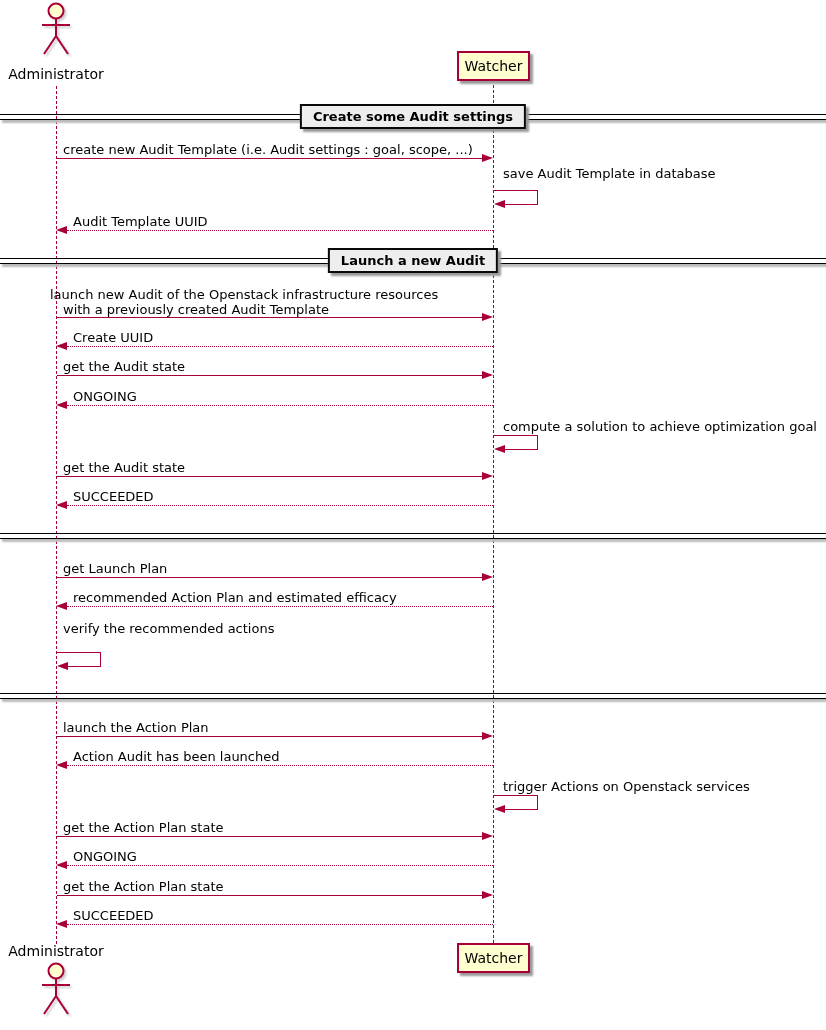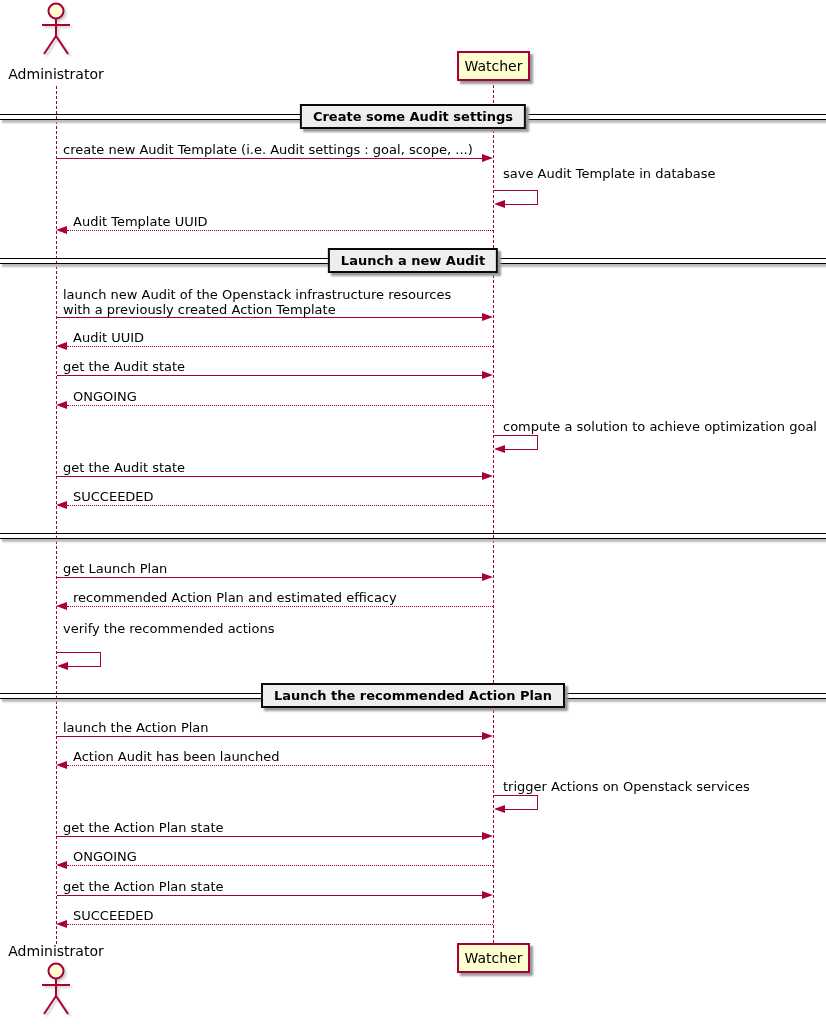--- a/index.html
+++ b/index.html
@@ -73,26 +73,26 @@
 
   <div class="lbl" style="left:73px;top:214px">Audit Template UUID</div>
   <div class="ln dotted" style="left:67px;top:230px;width:426px"></div>
   <div class="ah l" style="left:56px;top:226px"></div>
 
   <div class="divider-lines" style="top:258px"></div>
   <div class="divider-box" style="top:248px">
     <span>Launch a new Audit</span>
   </div>
 
-  <div class="lbl" style="left:63px;top:287px">launch new Audit of the Openstack infrastructure resources</div>
-  <div class="lbl" style="left:63px;top:302px">with a previously created Action Template</div>
+  <div class="lbl" style="left:50px;top:287px">launch new Audit of the Openstack infrastructure resources</div>
+  <div class="lbl" style="left:63px;top:302px">with a previously created Audit Template</div>
   <div class="ln" style="left:57px;top:317px;width:425px"></div>
   <div class="ah r" style="left:482px;top:313px"></div>
 
-  <div class="lbl" style="left:73px;top:330px">Audit UUID</div>
+  <div class="lbl" style="left:73px;top:330px">Create UUID</div>
   <div class="ln dotted" style="left:67px;top:346px;width:426px"></div>
   <div class="ah l" style="left:56px;top:342px"></div>
 
   <div class="lbl" style="left:63px;top:359px">get the Audit state</div>
   <div class="ln" style="left:57px;top:375px;width:425px"></div>
   <div class="ah r" style="left:482px;top:371px"></div>
 
   <div class="lbl" style="left:73px;top:389px">ONGOING</div>
   <div class="ln dotted" style="left:67px;top:405px;width:426px"></div>
   <div class="ah l" style="left:56px;top:401px"></div>
@@ -121,23 +121,20 @@
   <div class="ln dotted" style="left:67px;top:606px;width:426px"></div>
   <div class="ah l" style="left:56px;top:602px"></div>
 
   <div class="lbl" style="left:63px;top:621px">verify the recommended actions</div>
   <div class="ln" style="left:57px;top:652px;width:44px"></div>
   <div class="vln" style="left:100px;top:652px;height:14px"></div>
   <div class="ln" style="left:68px;top:666px;width:33px"></div>
   <div class="ah l" style="left:57px;top:662px"></div>
 
   <div class="divider-lines" style="top:693px"></div>
-  <div class="divider-box" style="top:683px">
-    <span>Launch the recommended Action Plan</span>
-  </div>
 
   <div class="lbl" style="left:63px;top:720px">launch the Action Plan</div>
   <div class="ln" style="left:57px;top:736px;width:425px"></div>
   <div class="ah r" style="left:482px;top:732px"></div>
 
   <div class="lbl" style="left:73px;top:749px">Action Audit has been launched</div>
   <div class="ln dotted" style="left:67px;top:765px;width:426px"></div>
   <div class="ah l" style="left:56px;top:761px"></div>
 
   <div class="lbl" style="left:503px;top:779px">trigger Actions on Openstack services</div>

